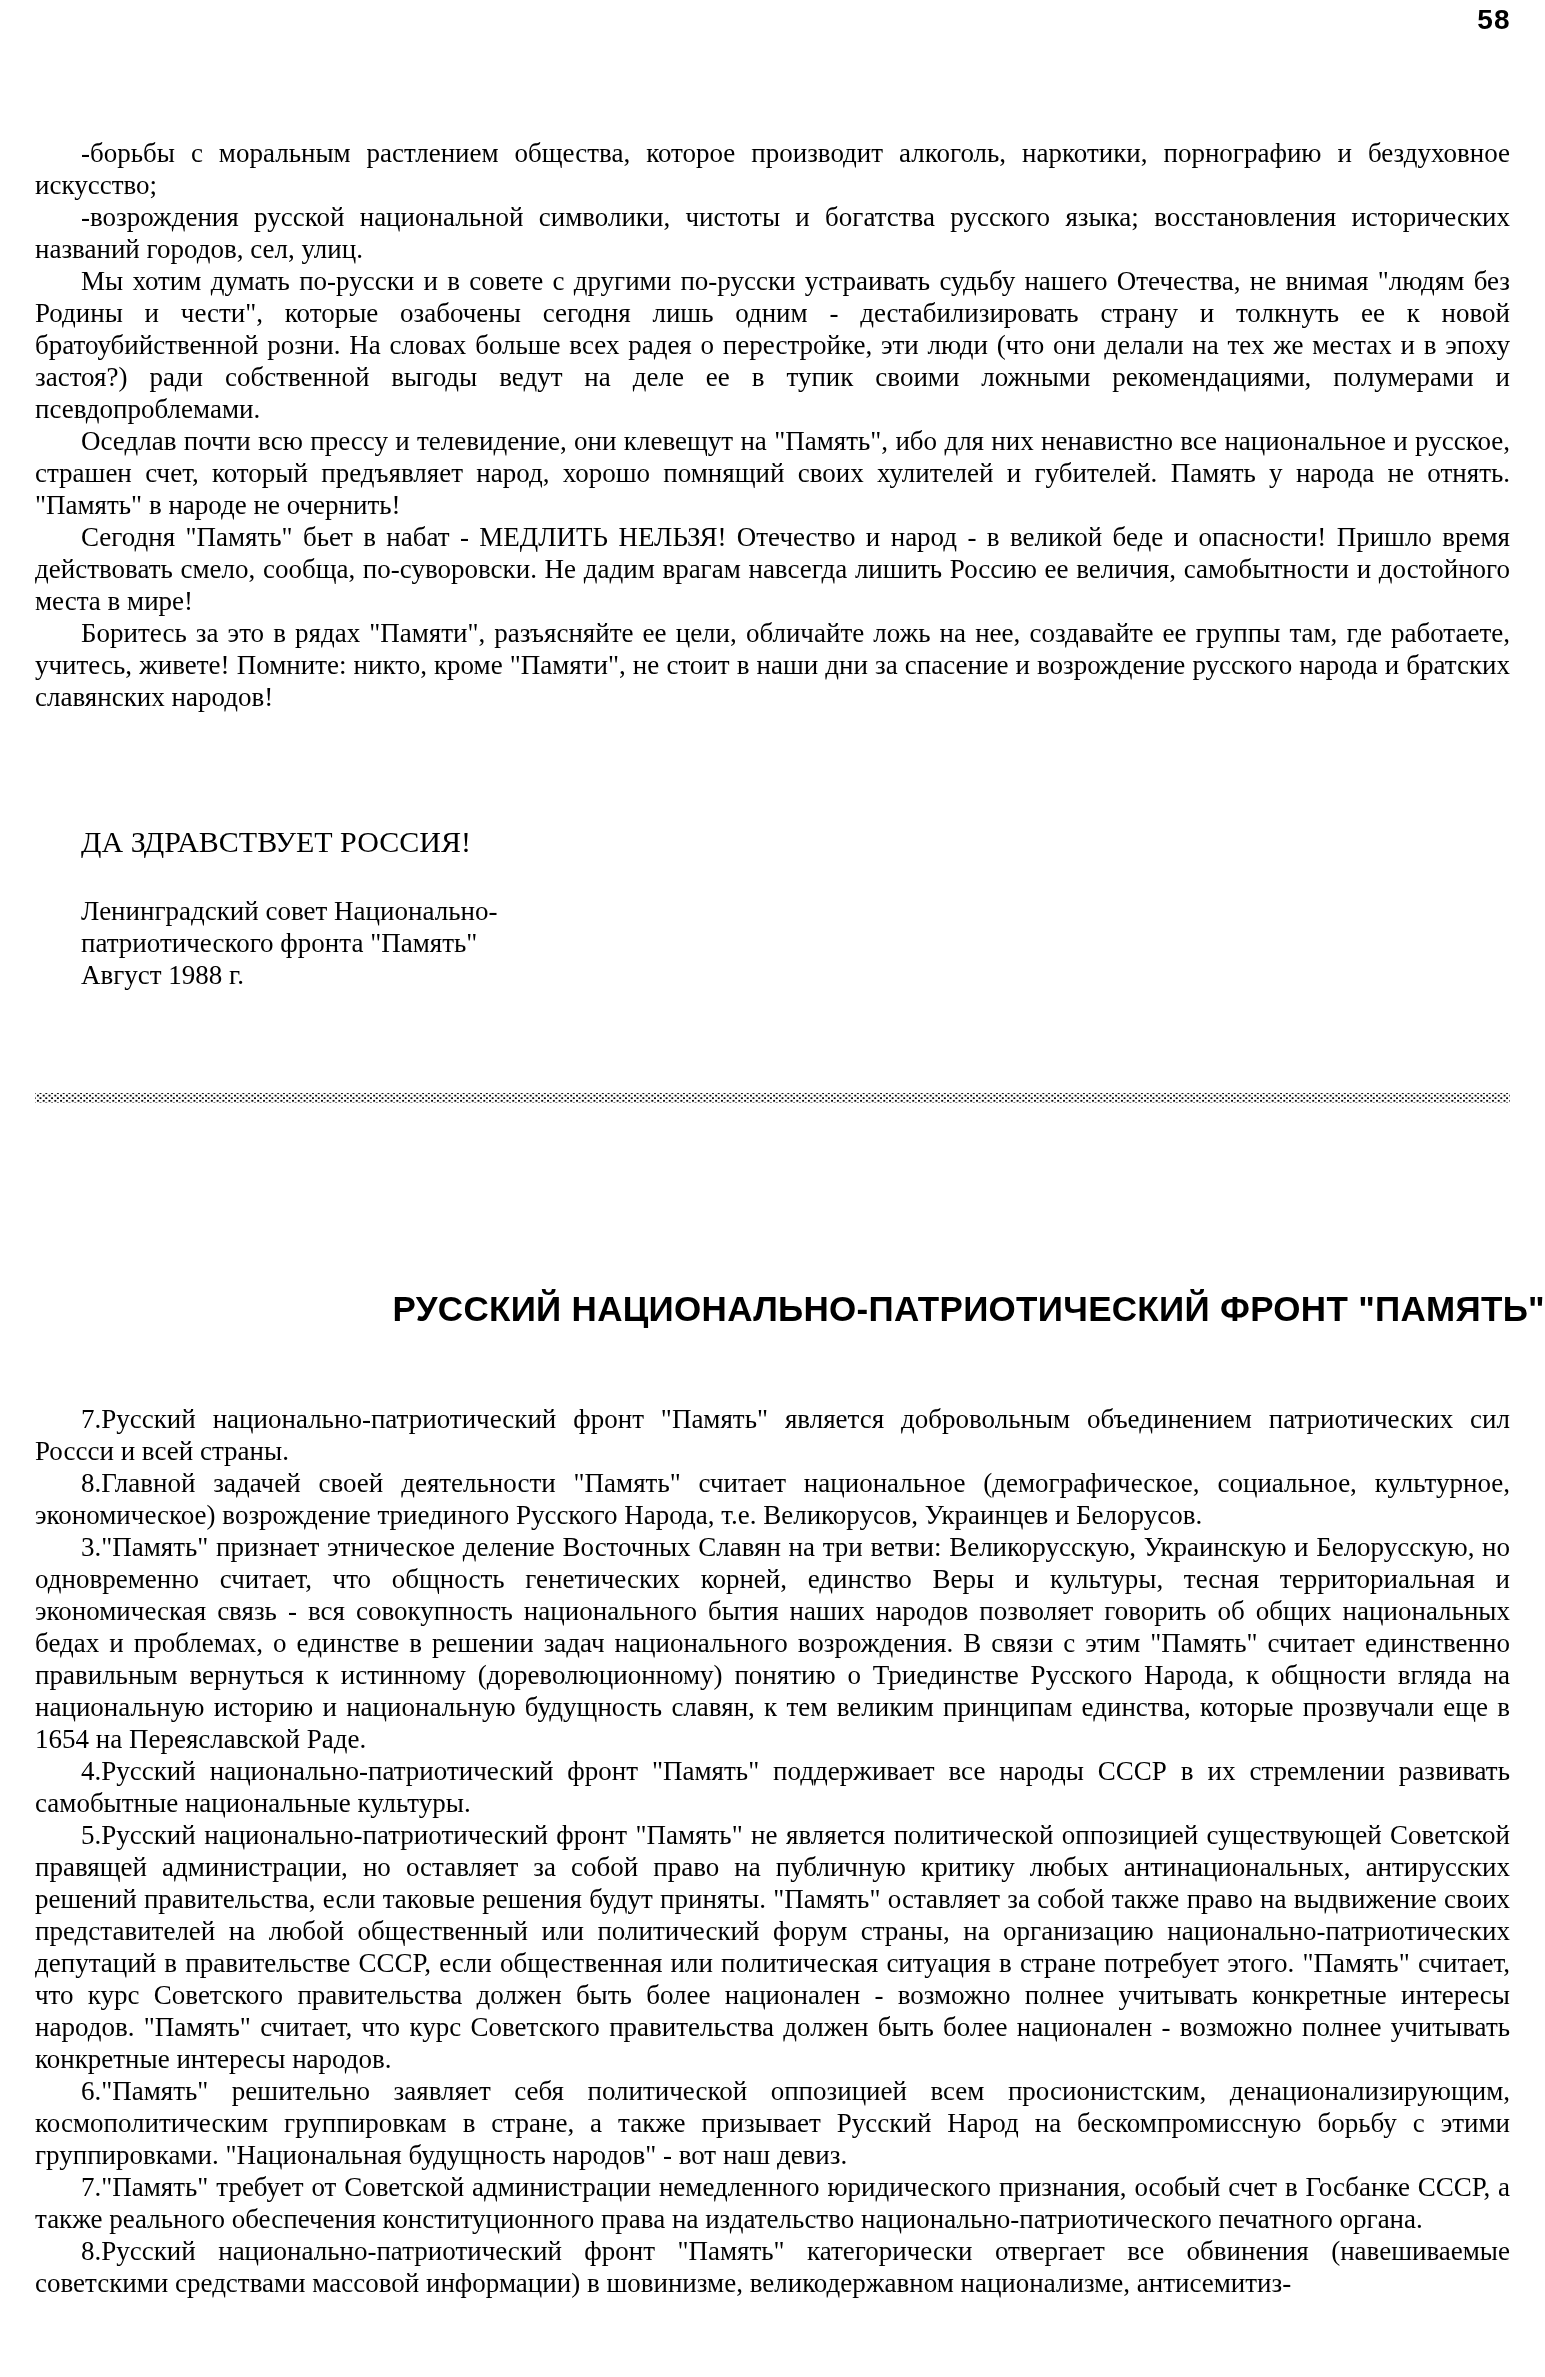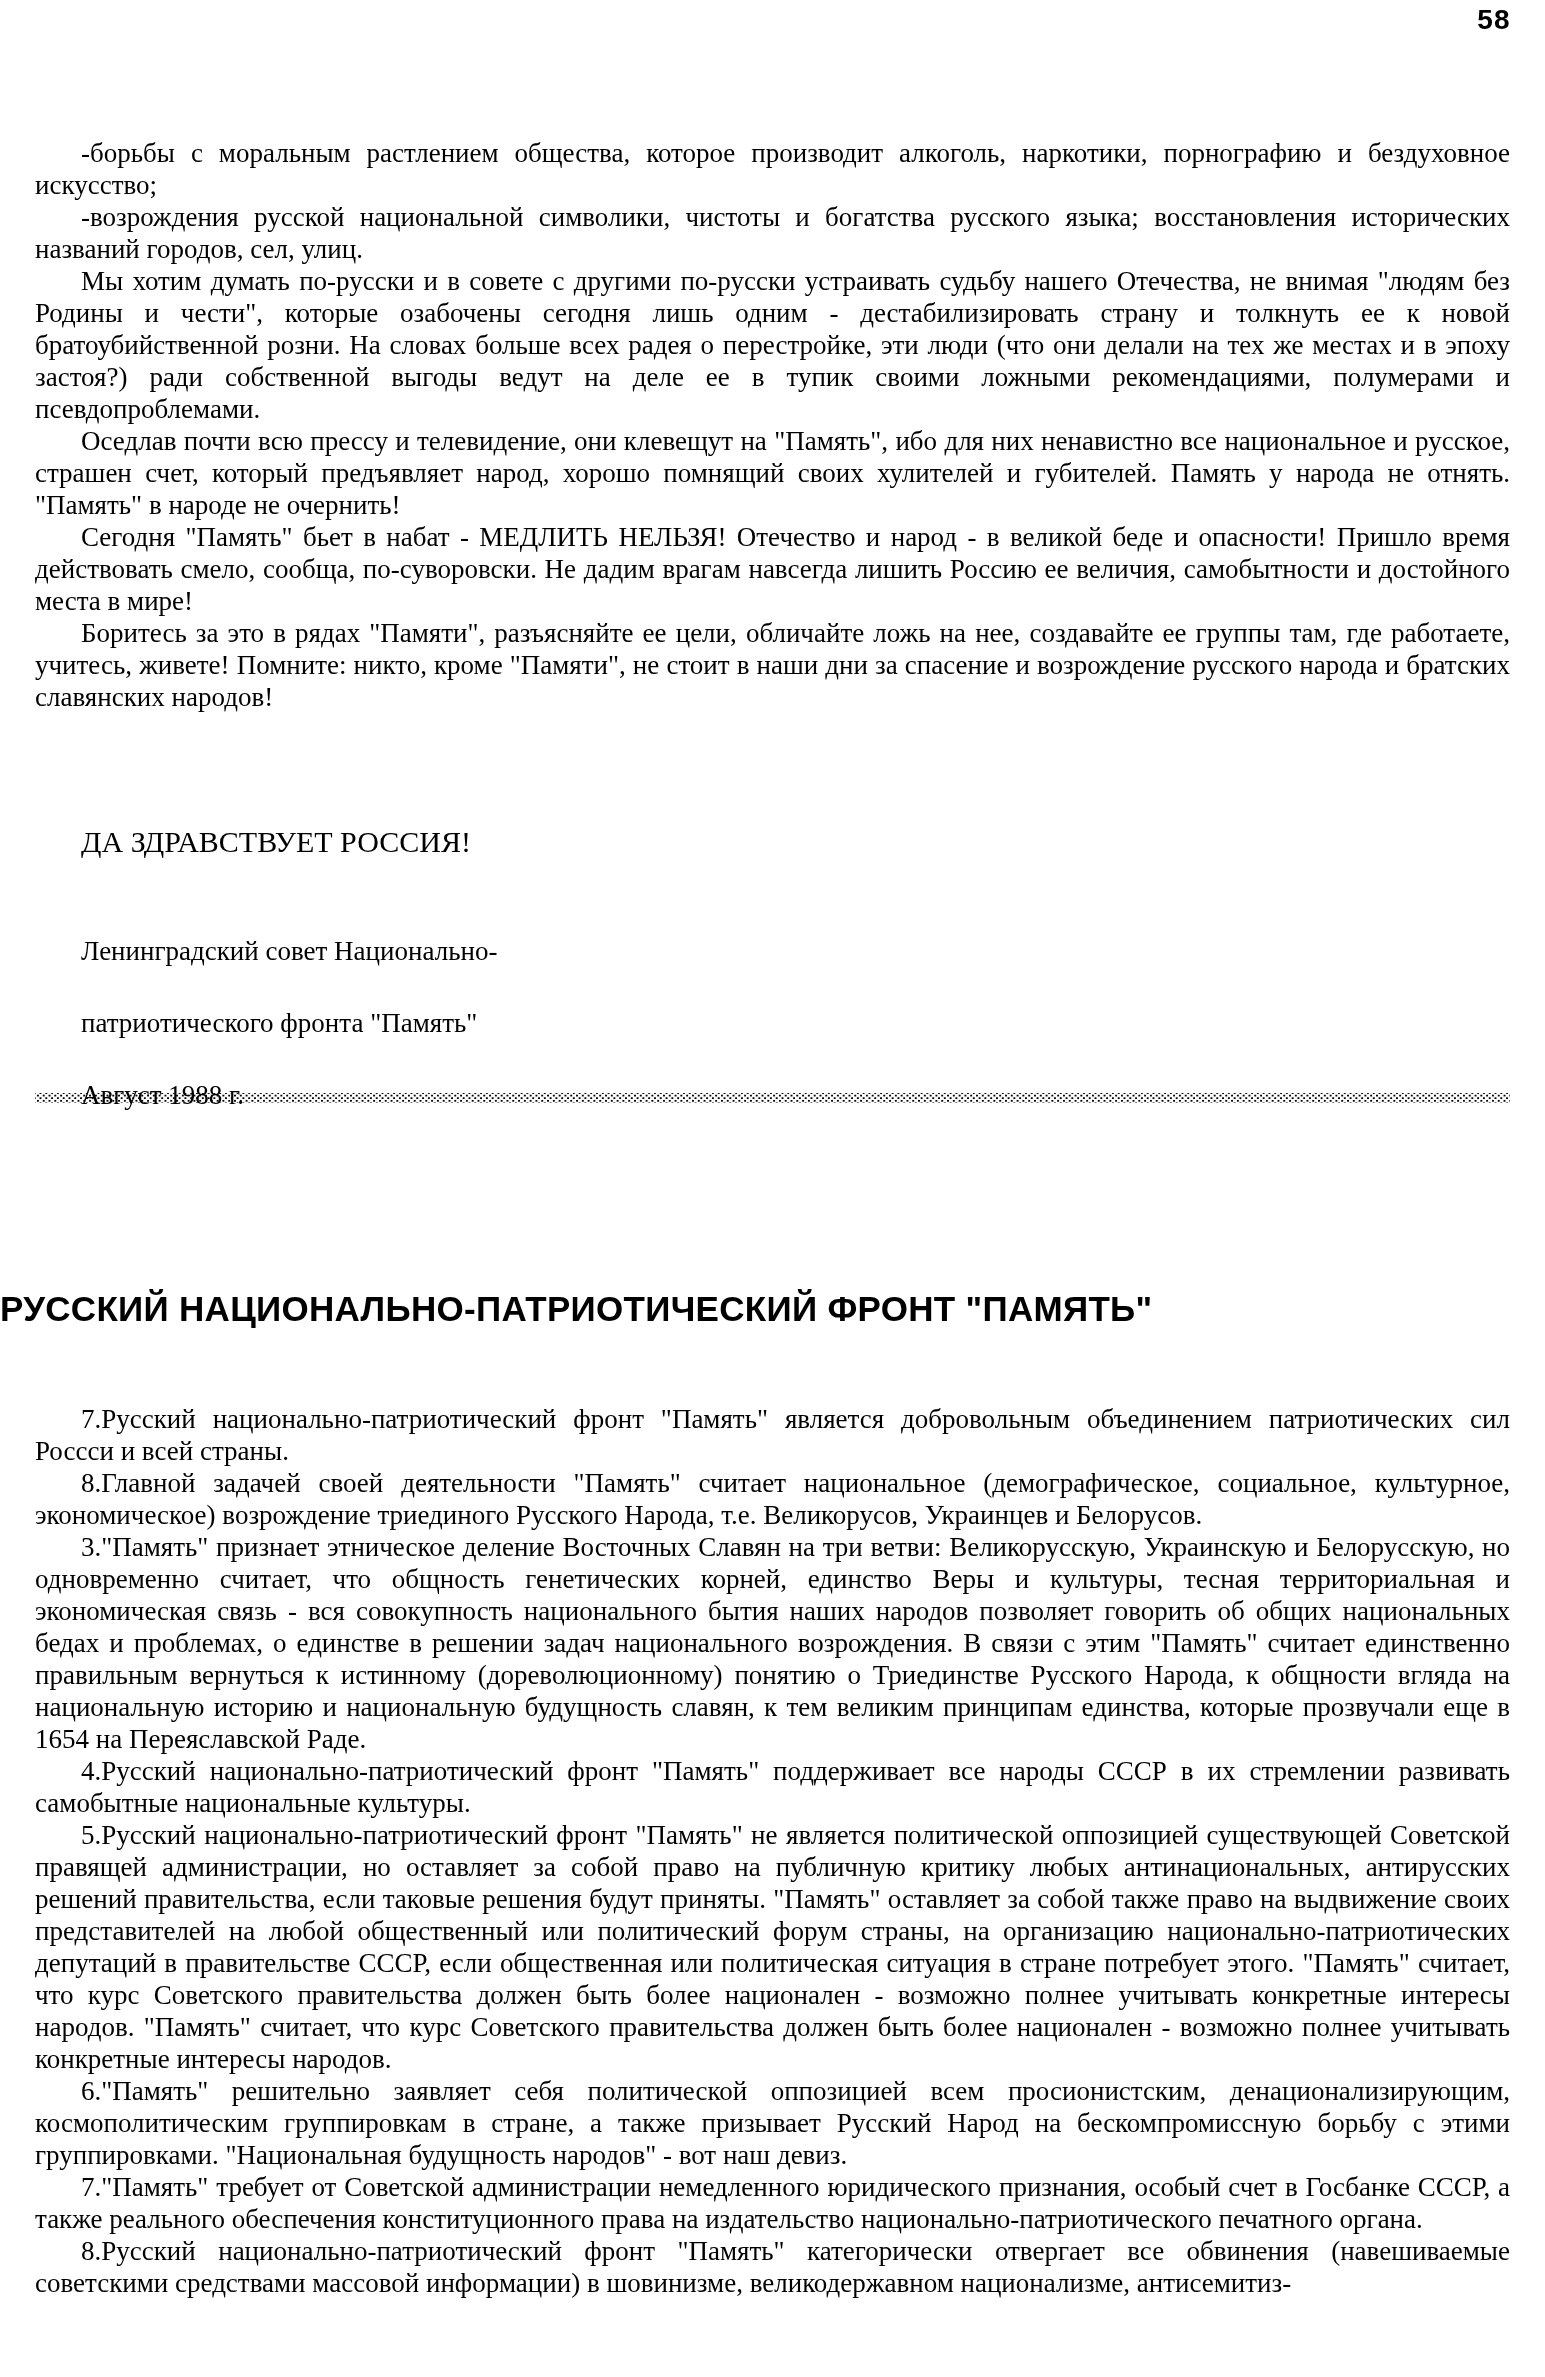--- a/index.html
+++ b/index.html
@@ -45,39 +45,39 @@
   }
   .signature {
     position:absolute;
     left:35px;
     top:895px;
     width:773px;
     font-family:"Liberation Serif","DejaVu Serif",serif;
     font-size:27px;
     line-height:32px;
   }
-  .signature .sig-line { display:block; text-indent:46px;margin-top:40px; }
+  .signature .sig-line { display:block; text-indent:46px; }
   .divider {
     position:absolute;
     left:35px;
     top:1093px;
     width:1475px;
     height:10.3px;
     background-image:
       radial-gradient(circle, #000 1.1px, rgba(0,0,0,0) 1.4px),
       radial-gradient(circle, #000 1.1px, rgba(0,0,0,0) 1.4px);
     background-size:5.8px 5.2px, 5.8px 5.2px;
     background-position:0 0, 2.6px 2.6px;
   }
   .title {
     position:absolute;
     top:1289px;
     left:0;
     width:1545px;
-    text-align:left;
+    text-align:right;
     font-family:"Liberation Sans","DejaVu Sans",sans-serif;
     font-weight:700;
     font-size:35px;
     letter-spacing:0.3px;
     white-space:nowrap;
   }
   .manifesto {
     position:absolute;
     left:35px;
     top:1403px;

